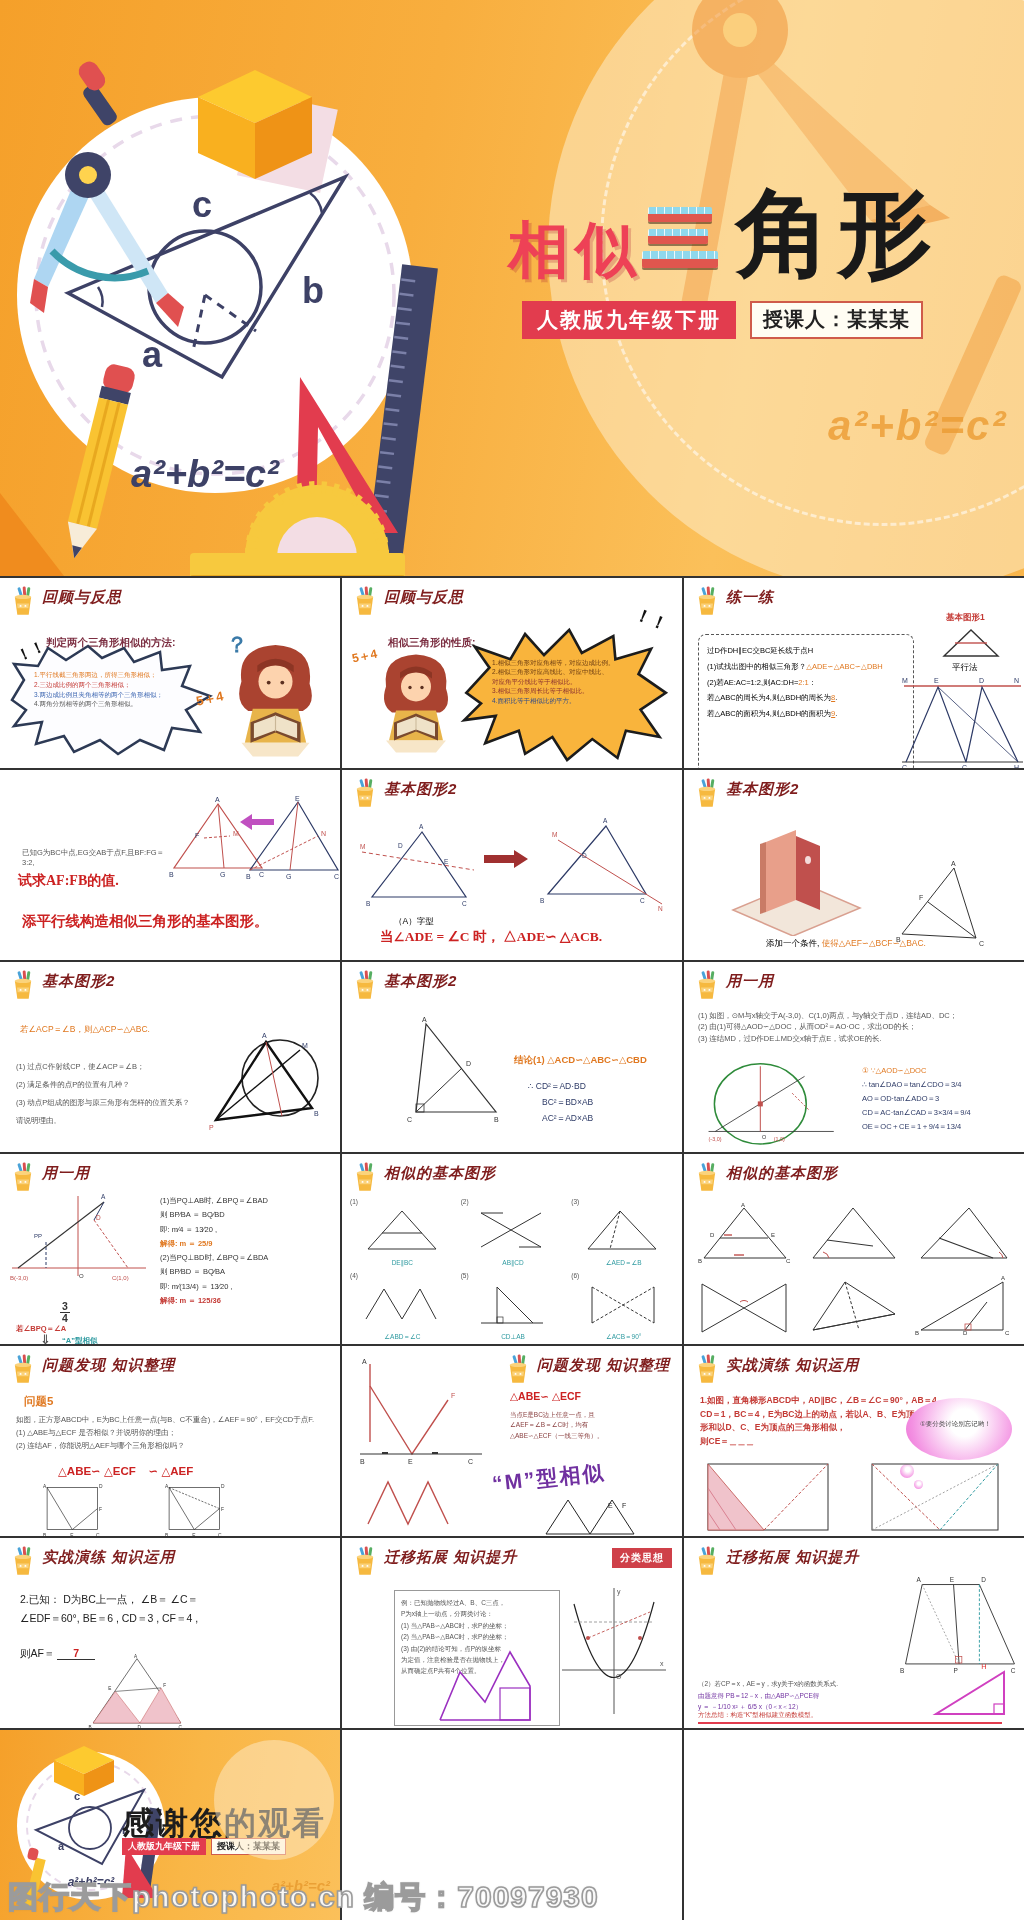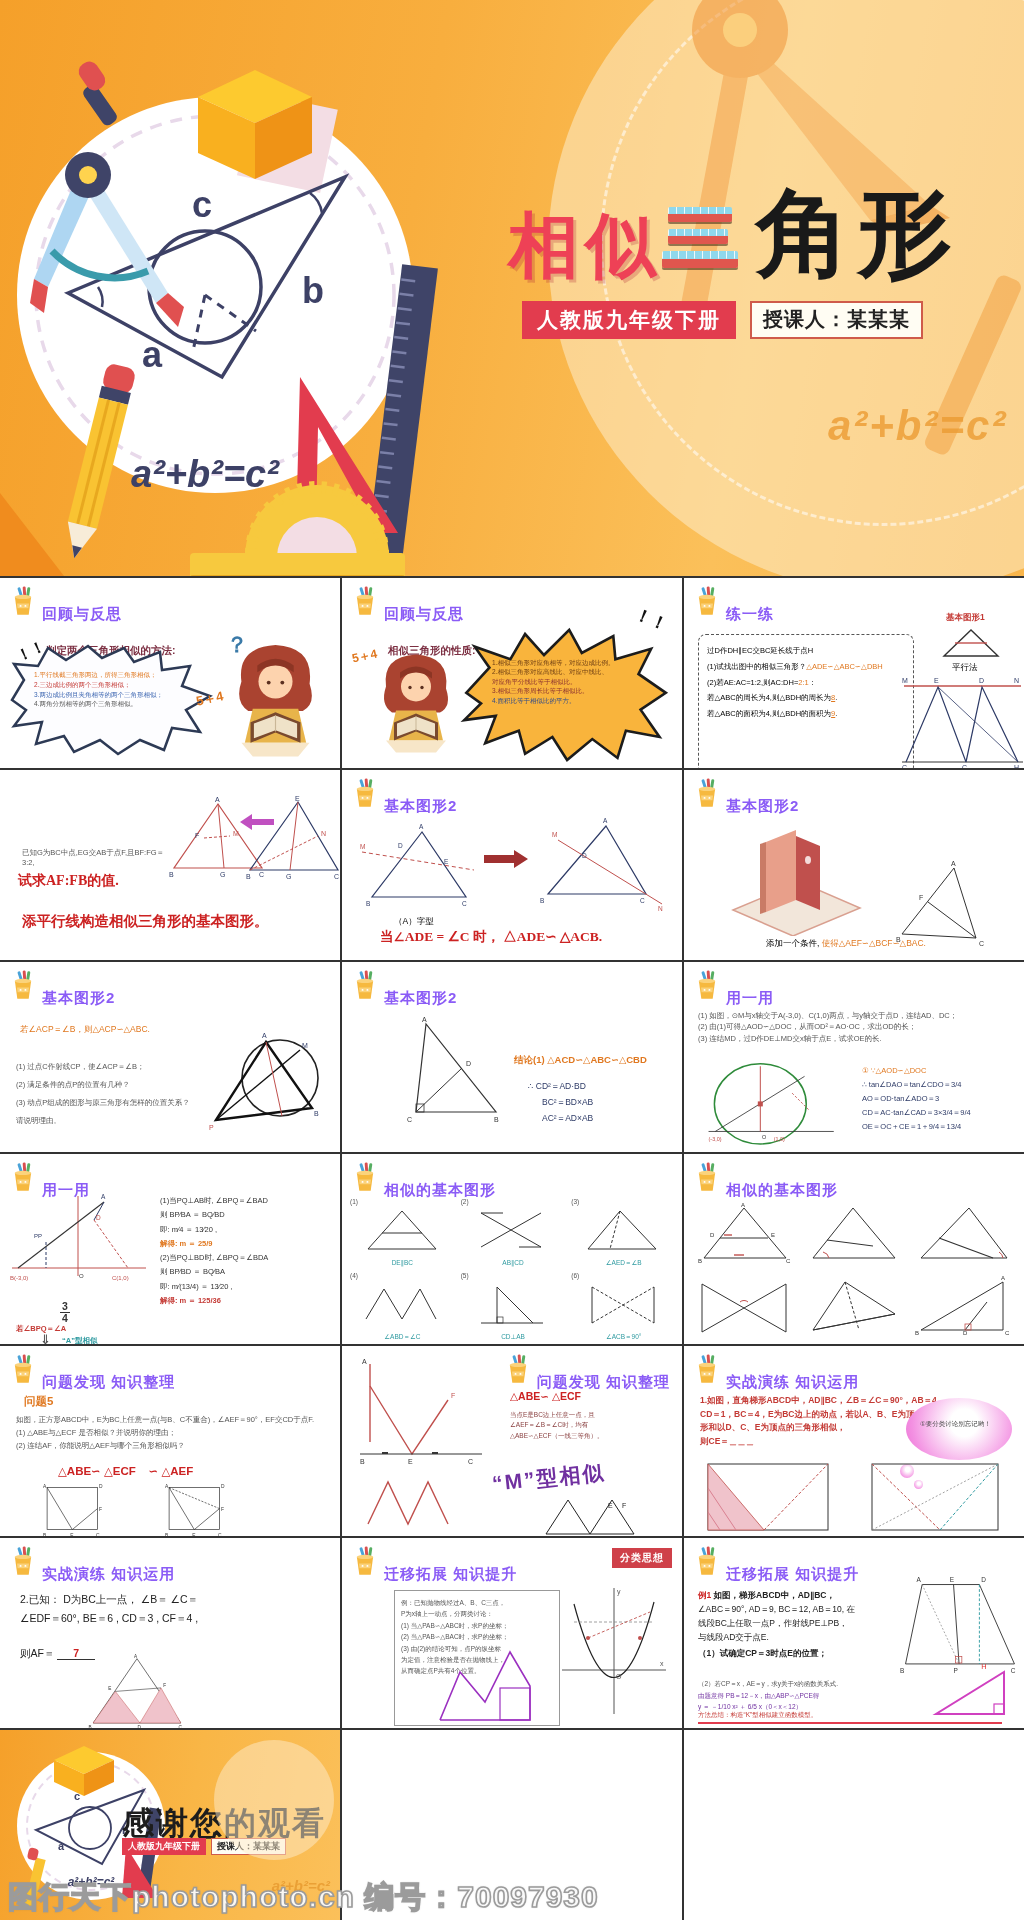--- a/index.html
+++ b/index.html
@@ -11,41 +11,41 @@
   .pale-circle{position:absolute;left:548px;top:-96px;width:690px;height:690px;border-radius:50%;
                background:rgba(253,236,203,.55);}
   .pale-ring{position:absolute;left:600px;top:-40px;width:560px;height:560px;border-radius:50%;
              border:3px dashed rgba(255,255,255,.55);}
   .ghost{position:absolute;color:#ec9c33;opacity:.8;font-weight:bold;font-style:italic;}
   .ghost.formula{left:828px;top:402px;font-size:42px;letter-spacing:2px;}
   .ghost-pencil{position:absolute;left:960px;top:270px;width:26px;height:190px;border-radius:8px;
                 background:rgba(240,150,50,.45);transform:rotate(24deg);}
   .g-compass{position:absolute;left:620px;top:-20px;opacity:.55;}
   .title-row{position:absolute;left:508px;top:186px;display:flex;align-items:flex-end;}
-  .title-red{font-size:71px;line-height:1;font-weight:900;color:#ee4156;letter-spacing:6px;
+  .title-red{font-size:61px;line-height:1;font-weight:900;color:#ee4156;letter-spacing:6px;
              text-shadow:3px 3px 0 rgba(170,30,50,.25);}
   .title-dark{font-size:95px;line-height:1;font-weight:900;color:#191919;letter-spacing:6px;}
   .ruler-san{width:78px;margin:0 10px 6px 6px;}
   .rbar{height:15px;border-radius:2px;margin:7px 0;box-shadow:0 2px 0 rgba(60,40,20,.55);
         background:repeating-linear-gradient(90deg,rgba(255,255,255,.85) 0 1px,transparent 1px 8px) 0 0/100% 45% no-repeat,
                    linear-gradient(#8fd8ec 0 45%,#e0564e 45% 100%);}
   .rb1{width:64px;} .rb2{width:60px;} .rb3{width:76px;height:17px;margin-left:-6px;}
   .tag-row{position:absolute;left:522px;top:301px;display:flex;align-items:stretch;}
   .tag-red{background:#e23c4e;color:#fff;font-weight:bold;font-size:21px;padding:5px 15px;letter-spacing:2px;}
   .tag-white{background:#fffdf3;border:2px solid #cf5b4a;color:#222;font-weight:bold;font-size:20px;
              padding:3px 11px;margin-left:14px;letter-spacing:1px;}
   
   .grid{position:absolute;left:0;top:576px;width:1024px;height:1344px;display:grid;
         grid-template-columns:1fr 1fr 1fr;grid-template-rows:repeat(7,1fr);
         background:#333;gap:2px;border-top:2px solid #333;box-sizing:border-box;}
   .cell{background:#fff;position:relative;overflow:hidden;}
   .head{display:flex;align-items:flex-start;gap:6px;padding:8px 0 0 10px;}
   .head.right{justify-content:flex-end;padding-right:12px;}
   .cup{width:26px;height:30px;flex:0 0 auto;}
-  .ct{font-size:15px;font-weight:bold;color:#8b5cf6;letter-spacing:1px;margin-top:19px;}
+  .ct{font-size:15px;font-weight:bold;color:#7f1d1d;letter-spacing:1px;margin-top:2px;font-style:italic;}
   .sub{font-size:10.5px;font-weight:bold;color:#7c2f42;margin:20px 0 0 46px;}
   .t6{font-size:6.5px;} .t7{font-size:7.5px;} .t8{font-size:8.5px;} .t9{font-size:9.5px;}
   .t10{font-size:10.5px;} .t11{font-size:11.5px;}
   .red{color:#c43a35;} .red2{color:#cc2222;} .org{color:#e07820;} .teal{color:#2e9aa0;}
   .purp{color:#7030a0;} .navy{color:#2d3a66;} .gray{color:#555;} .blue{color:#3a64b0;}
   .b{font-weight:bold;}
   .abs{position:absolute;}
   svg text{font-family:"Liberation Sans",sans-serif;}
   .fr{display:inline-flex;flex-direction:column;align-items:center;vertical-align:-6px;line-height:1;margin:0 2px;}
   .fr b{border-bottom:1px solid currentColor;padding:0 2px;}
@@ -779,28 +779,20 @@
     </svg>
   </div>
 
   <div class="cell">
     <div class="head">
         <svg class="cup" viewBox="0 0 32 36">
           <use href="#cup"></use>
         </svg>
       <span class="ct">迁移拓展 知识提升</span>
       </div>
-    <div class="abs t8" style="left:14px;top:50px;width:200px;line-height:1.65;color:#222">
-      <span class="red2 b">例1</span>
-      <span class="b">如图，梯形ABCD中，AD∥BC，</span>
-      <div>∠ABC＝90°, AD＝9, BC＝12, AB＝10, 在</div>
-      <div>线段BC上任取一点P，作射线PE⊥PB，</div>
-      <div>与线段AD交于点E.</div>
-      <div class="b" style="margin-top:2px">（1）试确定CP＝3时点E的位置；</div>
-    </div>
     <div class="abs t6 purp" style="left:14px;top:140px;width:200px;line-height:1.8">
       <div class="gray">（2）若CP＝x，AE＝y，求y关于x的函数关系式.</div>
       <div>由题意得 PB＝12－x，由△ABP∽△PCE得</div>
       <div>y ＝ －1/10 x² ＋ 6/5 x（0＜x＜12）</div>
     </div>
     <svg class="abs" style="left:216px;top:34px" width="120" height="110" viewBox="0 0 130 116">
       <polygon points="24,12 86,12 124,98 6,98" fill="none" stroke="#333" stroke-width="1"></polygon>
       <line x1="58" y1="12" x2="64" y2="98" stroke="#333" stroke-width="1"></line>
       <line x1="86" y1="12" x2="86" y2="98" stroke="#2e9aa0" stroke-width="1" stroke-dasharray="3 2"></line>
       <line x1="24" y1="12" x2="64" y2="98" stroke="#888" stroke-width=".8" stroke-dasharray="2 2"></line>

